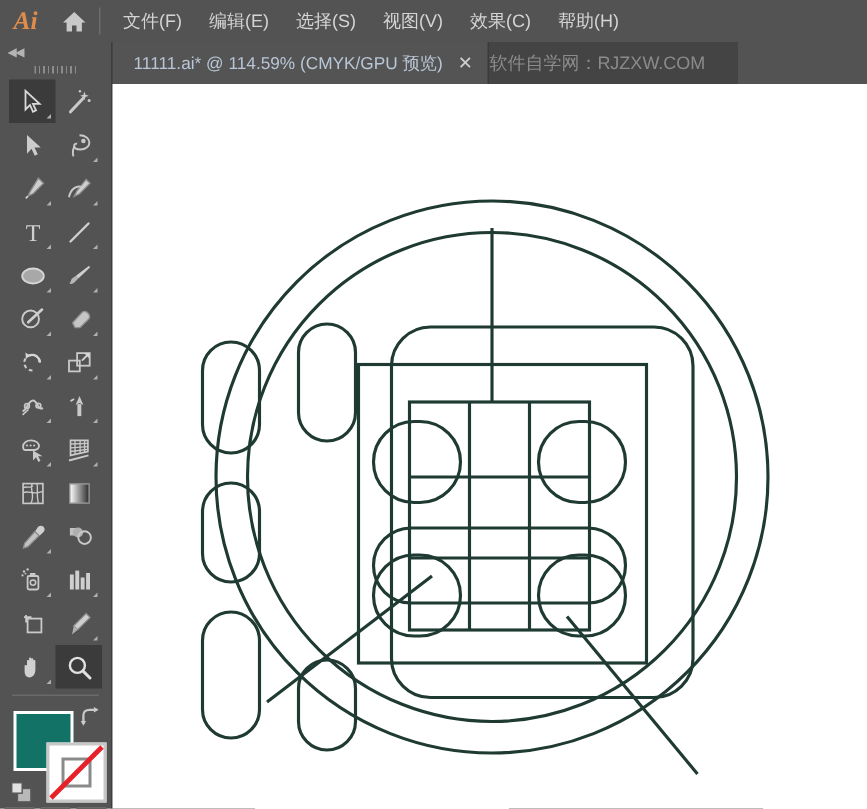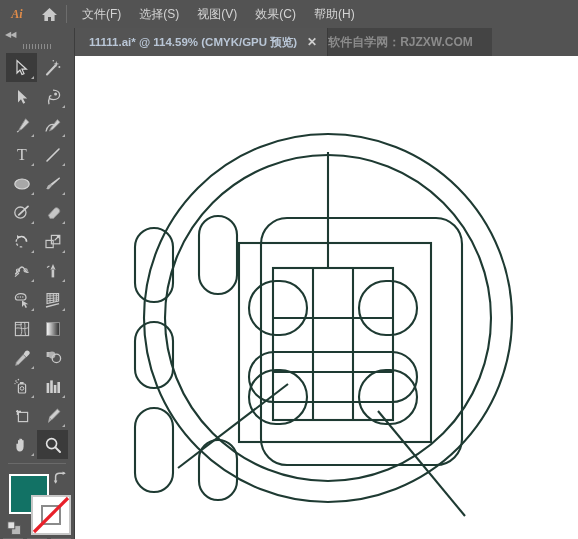--- a/index.html
+++ b/index.html
@@ -12,37 +12,36 @@
   }
   #app{position:relative;width:578px;height:539px;}
 
   
   .menubar{
     position:absolute;left:0;top:0;width:578px;height:28px;
     background:#535353;display:flex;align-items:center;
   }
   .ai-logo{
     width:34px;height:28px;display:flex;align-items:center;justify-content:center;
-    color:#e08c4a;font-size:12px;font-weight:bold;font-style:italic;
+    color:#e08c4a;font-size:17px;font-weight:bold;font-style:italic;
     font-family:"Liberation Serif", serif;letter-spacing:0px;
   }
   .home-btn{
     width:30px;height:28px;display:flex;align-items:center;justify-content:center;
   }
   .menu-sep{width:1px;height:18px;background:#6d6d6d;margin:0 6px 0 2px;}
   .menu-items{display:flex;align-items:center;gap:0px;}
   .menu-item{
     color:#d4d4d4;font-size:12px;padding:4px 9px;white-space:nowrap;cursor:default;
   }
 
   
   .tabbar{
     position:absolute;left:0;top:28px;width:492px;height:28px;
     background:#444444;
-    font-weight:bold;
   }
   .tabstrip{
     position:absolute;left:75px;top:0;height:28px;display:flex;align-items:center;
   }
   .doc-tab{
     height:28px;display:flex;align-items:center;padding:0 10px 0 14px;
     background:#545454;border-right:1px solid #3a3a3a;
   }
   .doc-tab .tab-label{color:#b9c6d6;font-size:11.5px;white-space:nowrap;}
   .tab-close{
@@ -132,20 +131,21 @@
   <div class="menubar">
     <div class="ai-logo">Ai</div>
     <div class="home-btn">
       <svg width="17" height="15" viewBox="0 0 17 15" aria-hidden="true">
         <path d="M8.5 1 L16 8 L13.6 8 L13.6 14 L10 14 L10 10 L7 10 L7 14 L3.4 14 L3.4 8 L1 8 Z" fill="#c9c9c9"></path>
       </svg>
     </div>
     <div class="menu-sep"></div>
     <div class="menu-items">
       <div class="menu-item">文件(F)</div>
+      <div class="menu-item">编辑(E)</div>
       <div class="menu-item">选择(S)</div>
       <div class="menu-item">视图(V)</div>
       <div class="menu-item">效果(C)</div>
       <div class="menu-item">帮助(H)</div>
     </div>
   </div>
 
   <div class="tabbar">
     <div class="tabstrip">
       <div class="doc-tab">

